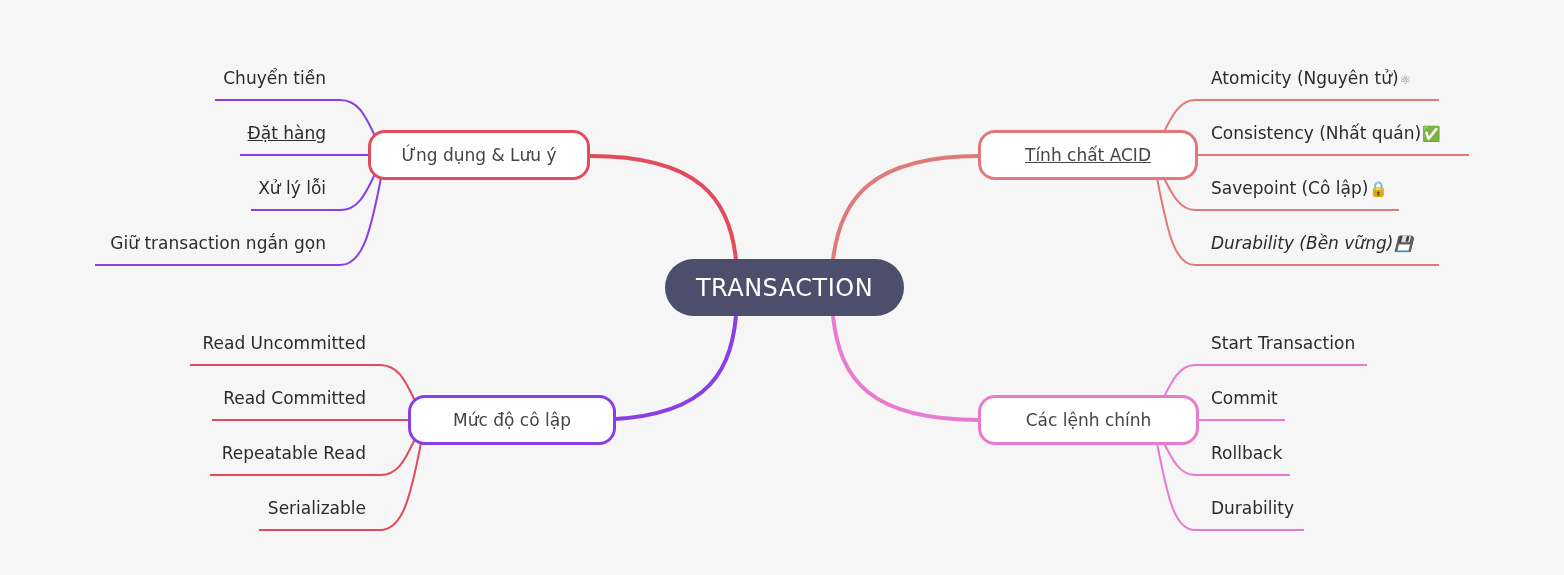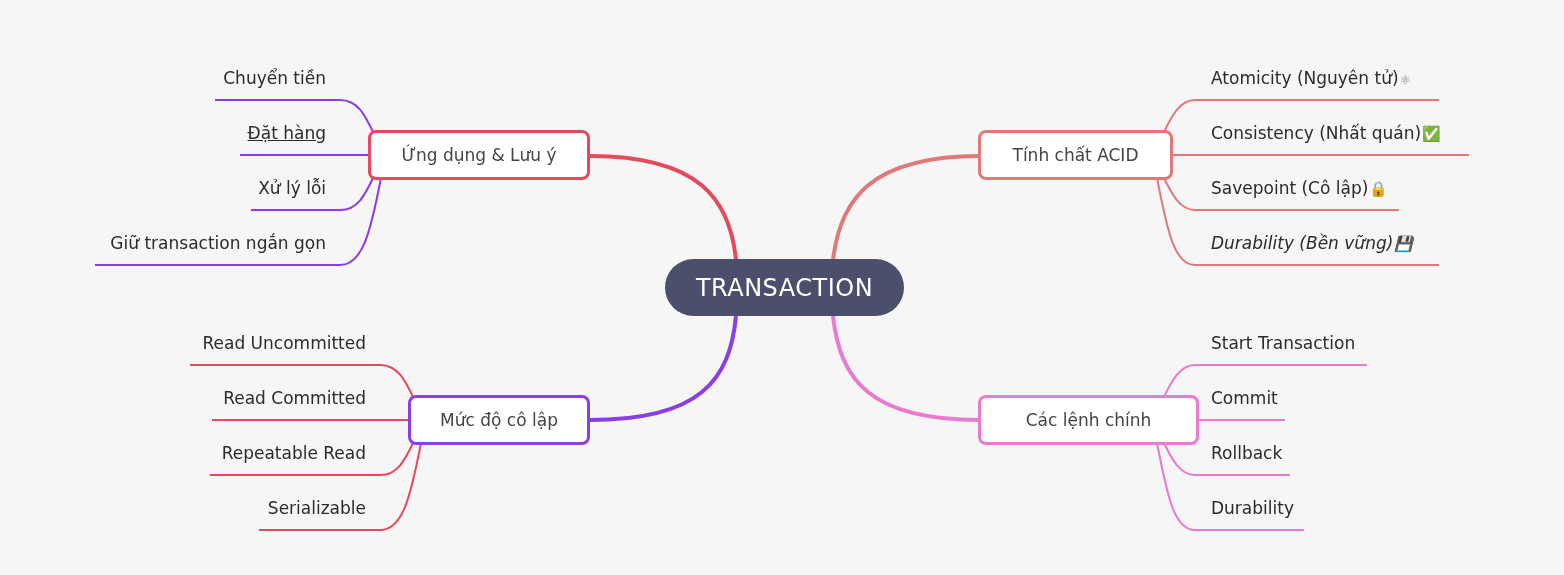--- a/index.html
+++ b/index.html
@@ -20,21 +20,21 @@
     font-size: 24px;
     display: flex; align-items: center; justify-content: center;
     letter-spacing: 0.5px;
     box-sizing: border-box;
   }
   .branch-node {
     position: absolute;
     height: 50px;
     background: #ffffff;
     border: 3px solid #e34a5b;
-    border-radius: 8px;
+    border-radius: 17px;
     box-sizing: border-box;
     color: #444444;
     font-size: 17px;
     display: flex; align-items: center; justify-content: center;
   }
   .leaf {
     position: absolute;
     font-size: 17px;
     color: #2b2b2b;
     white-space: nowrap;
@@ -82,24 +82,24 @@
   </g>
 </svg>
 
 <div class="root-node">
   <span>TRANSACTION</span>
 </div>
 
 <div class="branch-node" style="left:368px; top:130px; width:222px; border-color:#e34a5b;">
   <span>Ứng dụng &amp; Lưu ý</span>
 </div>
-<div class="branch-node" style="left:978px; top:130px; width:195px; border-color:#e07a7a;">
+<div class="branch-node" style="left:978px; top:130px; width:220px; border-color:#e07a7a;text-decoration:underline;">
   <span>Tính chất ACID</span>
 </div>
-<div class="branch-node" style="left:408px; top:395px; width:182px; border-color:#8a3ee6;">
+<div class="branch-node" style="left:408px; top:395px; width:208px; border-color:#8a3ee6;">
   <span>Mức độ cô lập</span>
 </div>
 <div class="branch-node" style="left:978px; top:395px; width:221px; border-color:#e87ad0;">
   <span>Các lệnh chính</span>
 </div>
 
 <div class="leaf left" style="right:1238px; top:68px;">
   <span>Chuyển tiền</span>
 </div>
 <div class="leaf left" style="right:1238px; top:123px;text-decoration:underline;">

